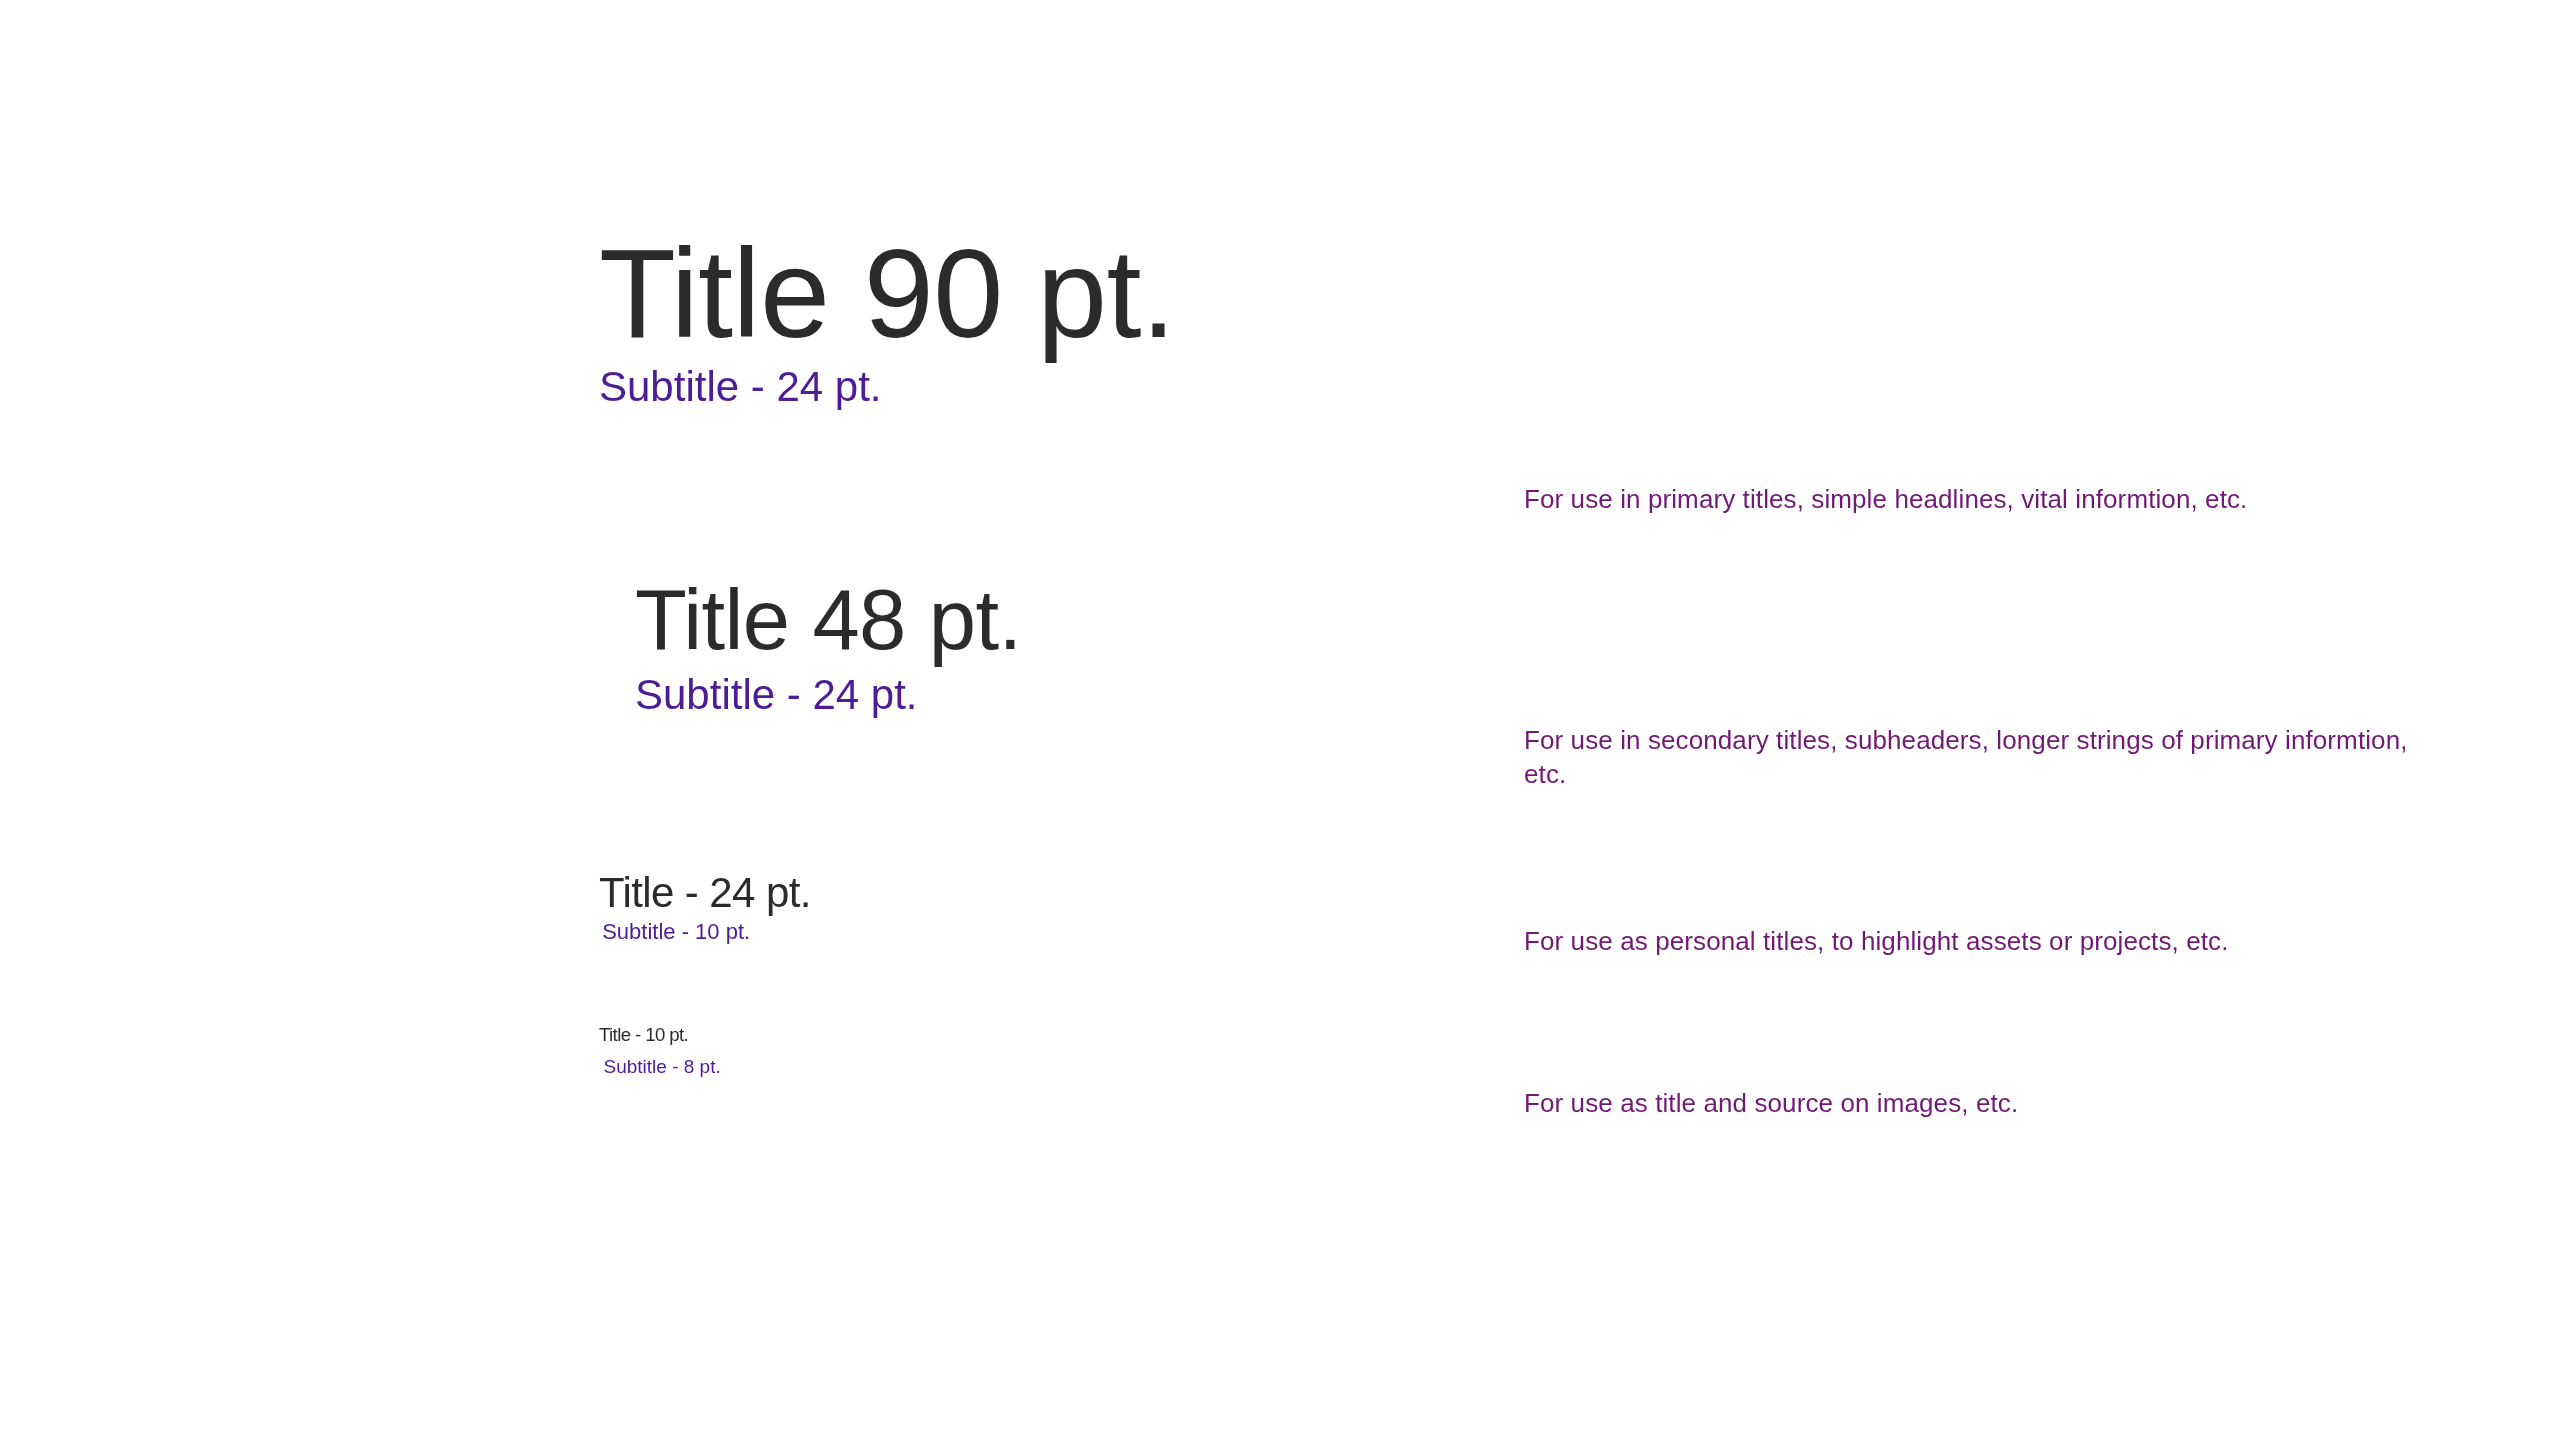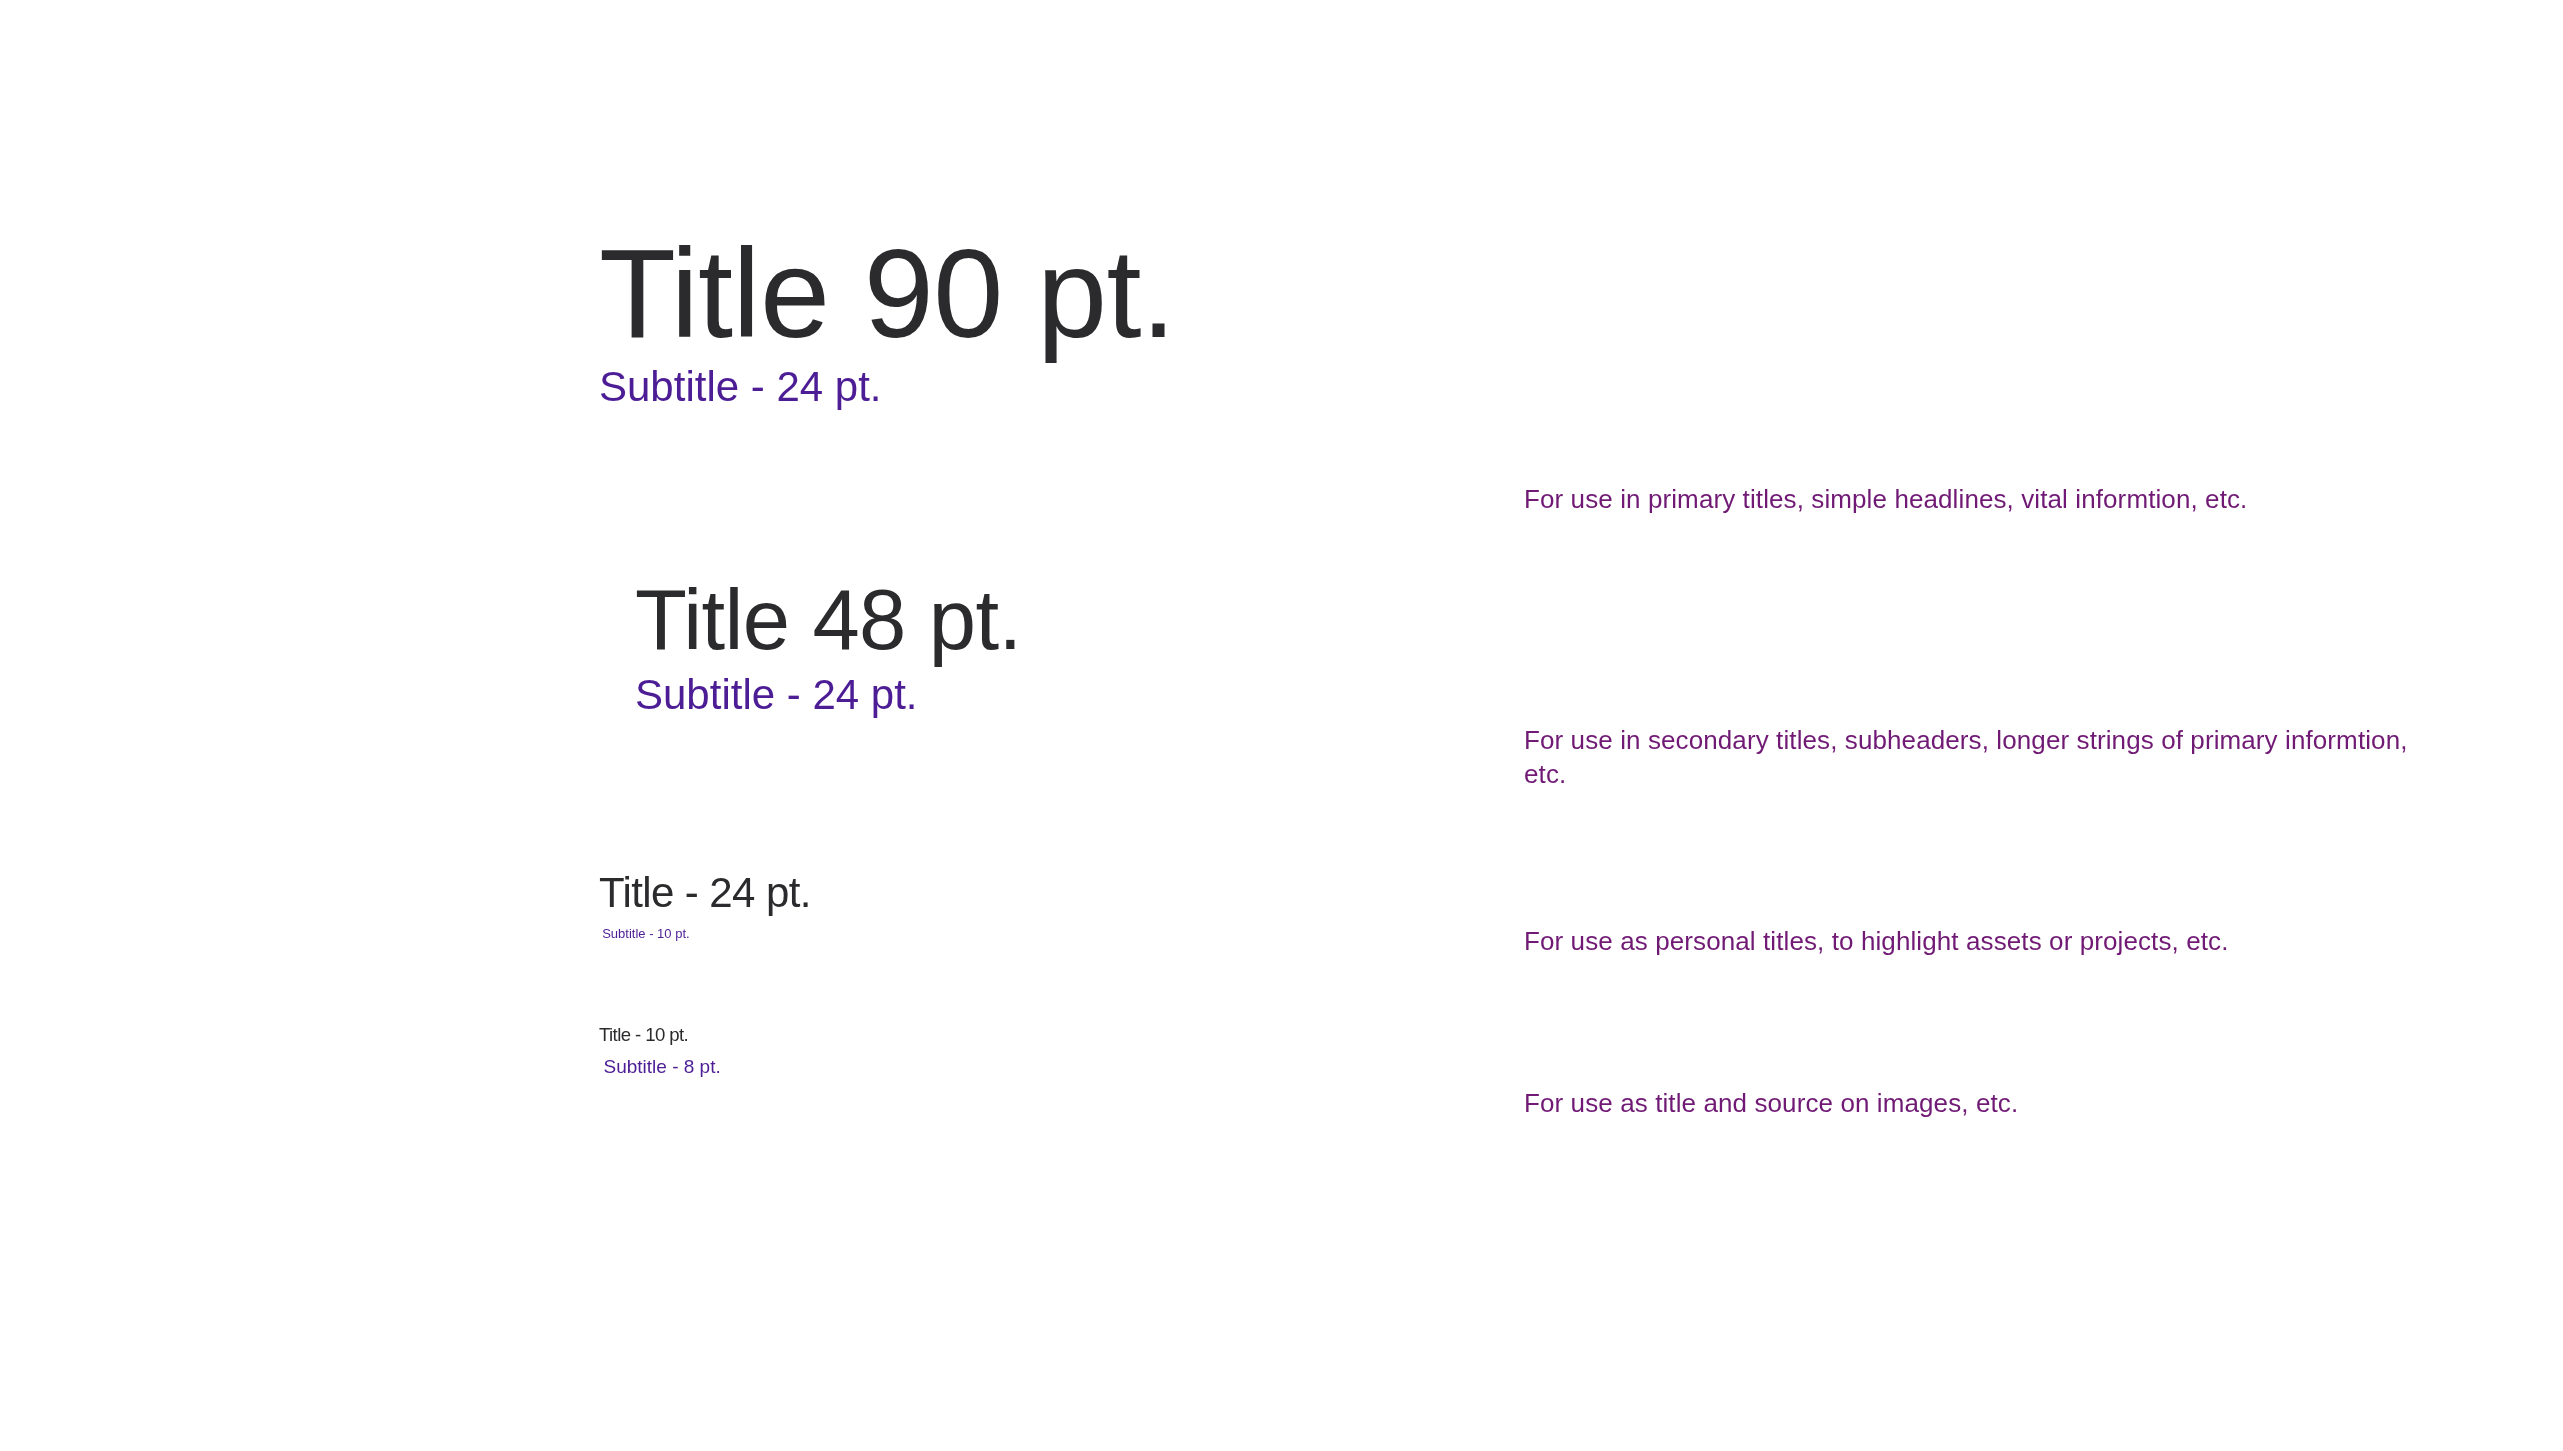--- a/index.html
+++ b/index.html
@@ -89,21 +89,21 @@
   .spec-1 .spec-sub   { font-size: 42px; margin-top: 9px; }
 
   
   .spec-2 { top: 346px; margin-left: 36px; }
   .spec-2 .spec-title { font-size: 85px; }
   .spec-2 .spec-sub   { font-size: 42px; margin-top: 11.5px; }
 
   
   .spec-3 { top: 641px; }
   .spec-3 .spec-title { font-size: 42px; }
-  .spec-3 .spec-sub   { font-size: 13px; margin-top: 13px; margin-left: 3.2px; }
+  .spec-3 .spec-sub   { font-size: 22px; margin-top: 7px; margin-left: 3.2px; }
 
   
   .spec-4 { top: 795px; }
   .spec-4 .spec-title { font-size: 18.6px; }
   .spec-4 .spec-sub   { font-size: 19px; margin-top: 12px; margin-left: 4.5px; }
 
   
   .descriptions {
     position: absolute;
     left: 1524px;

